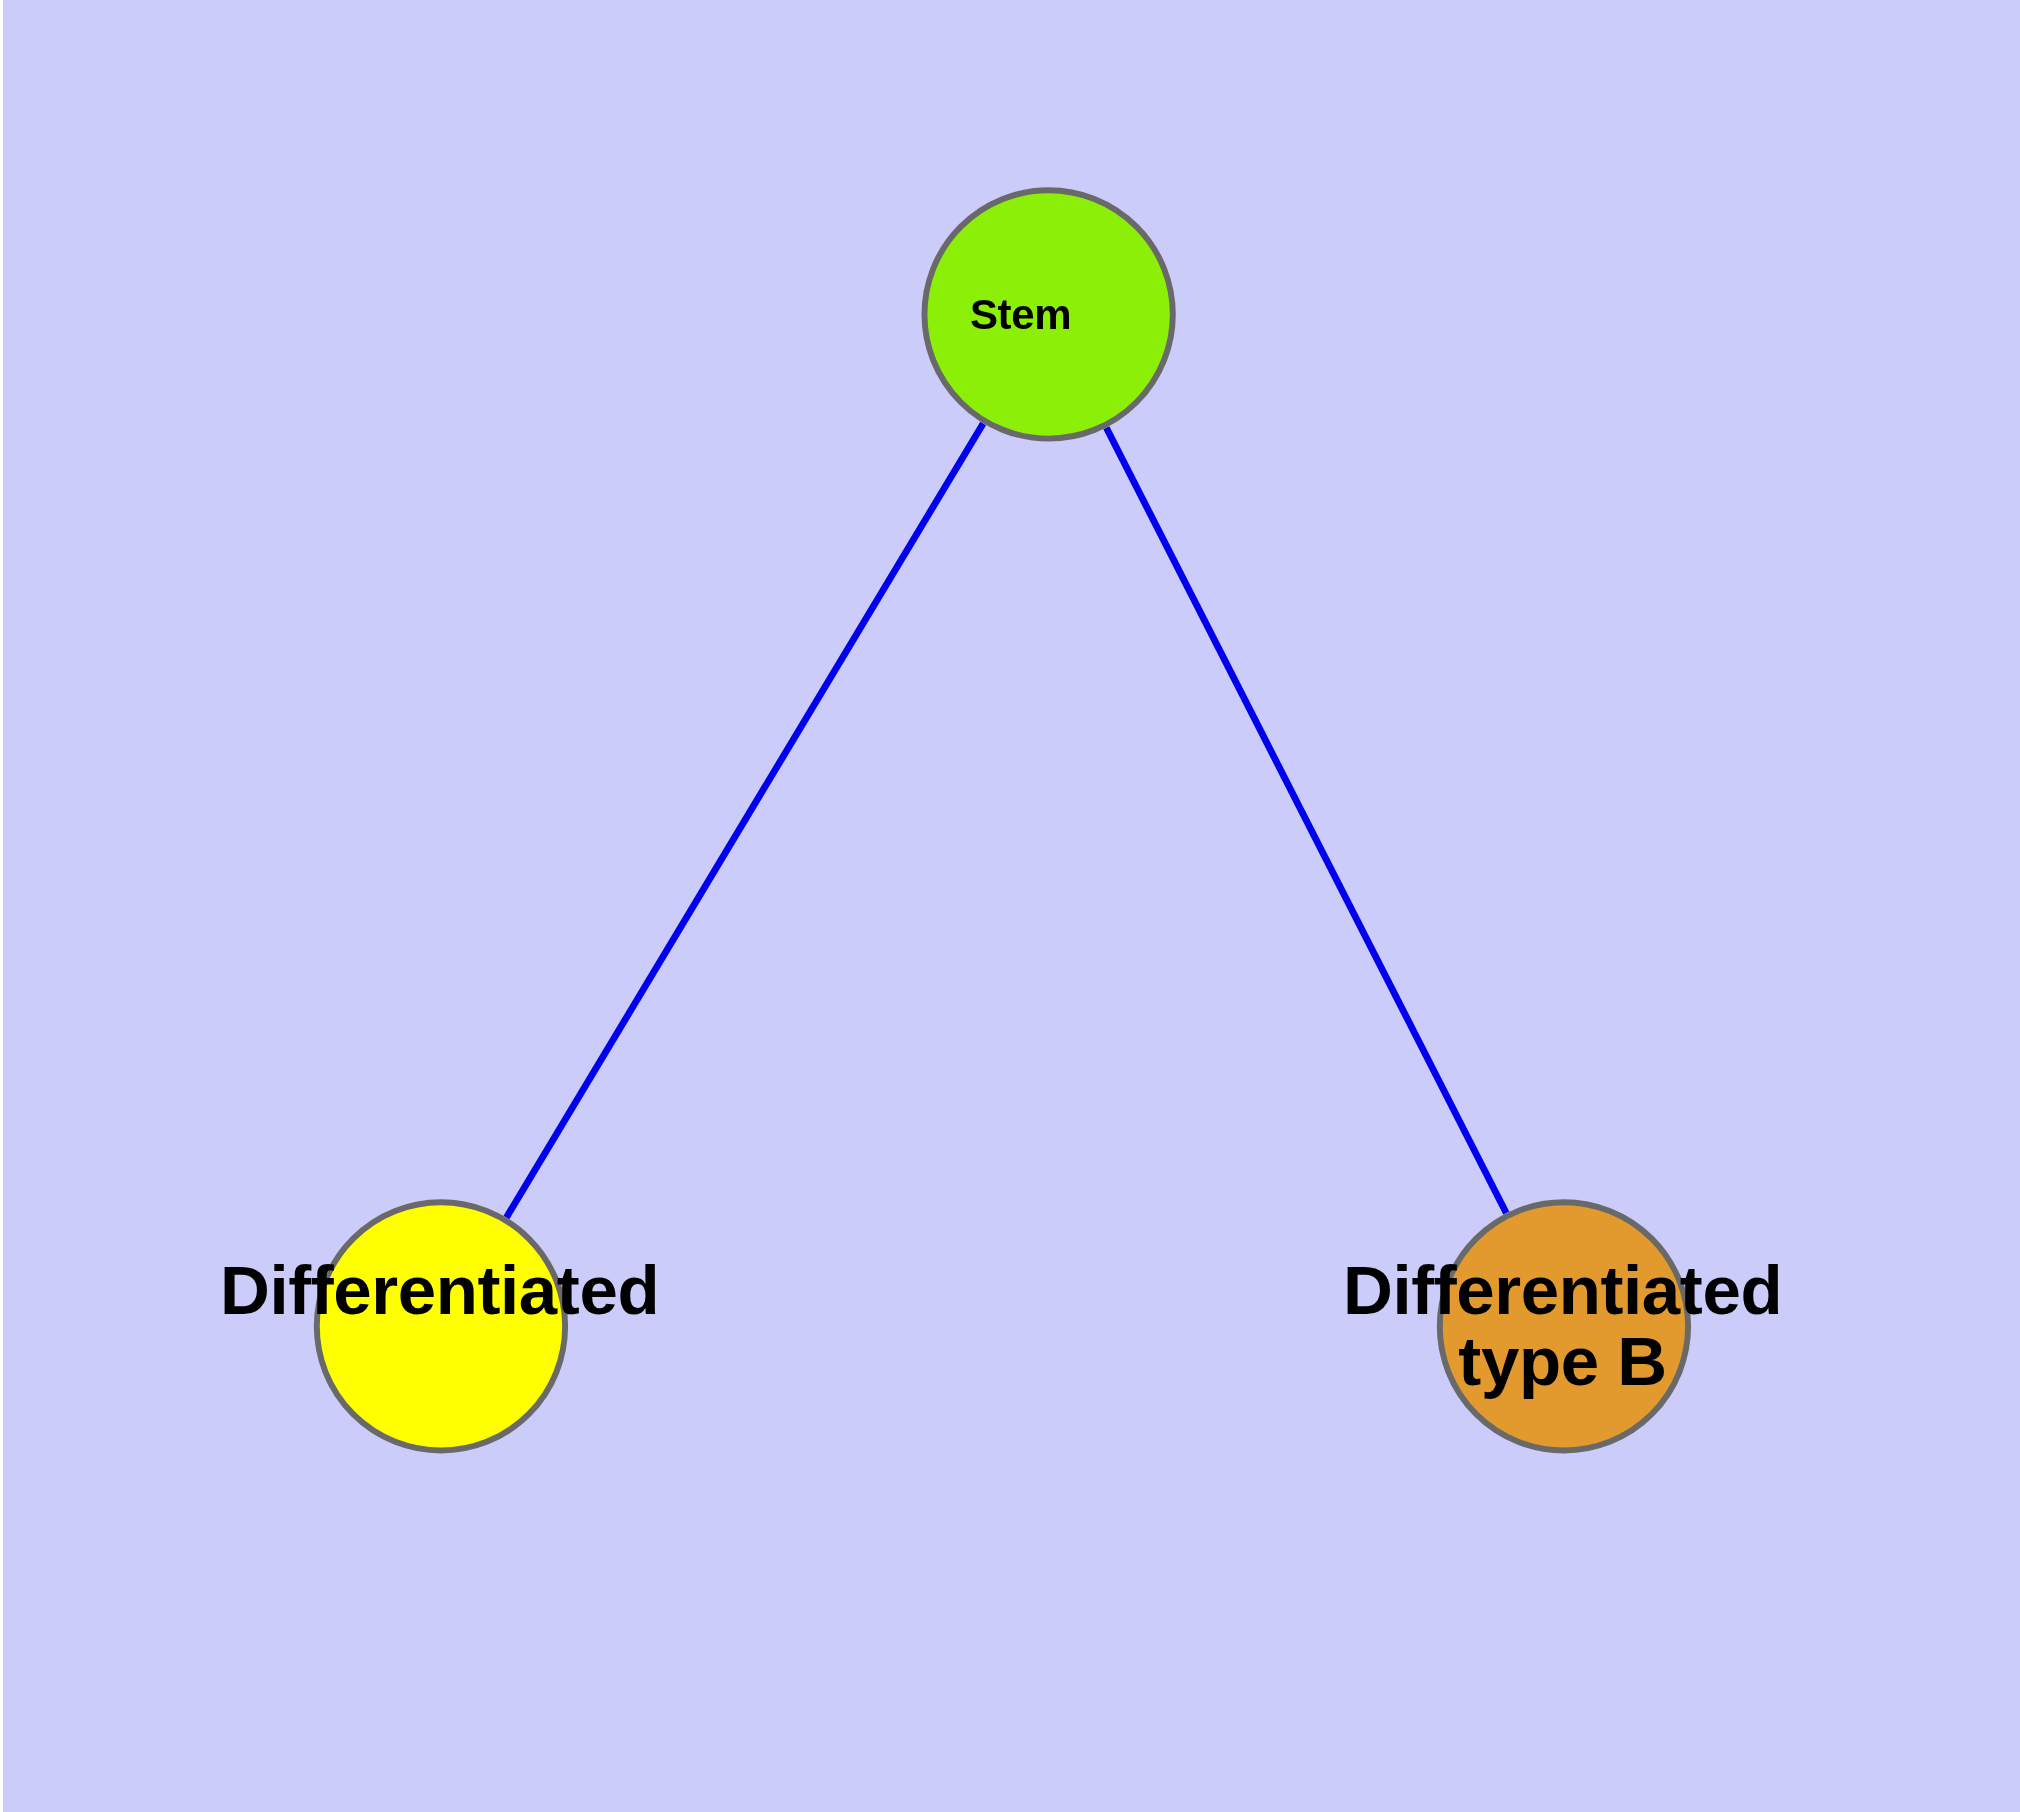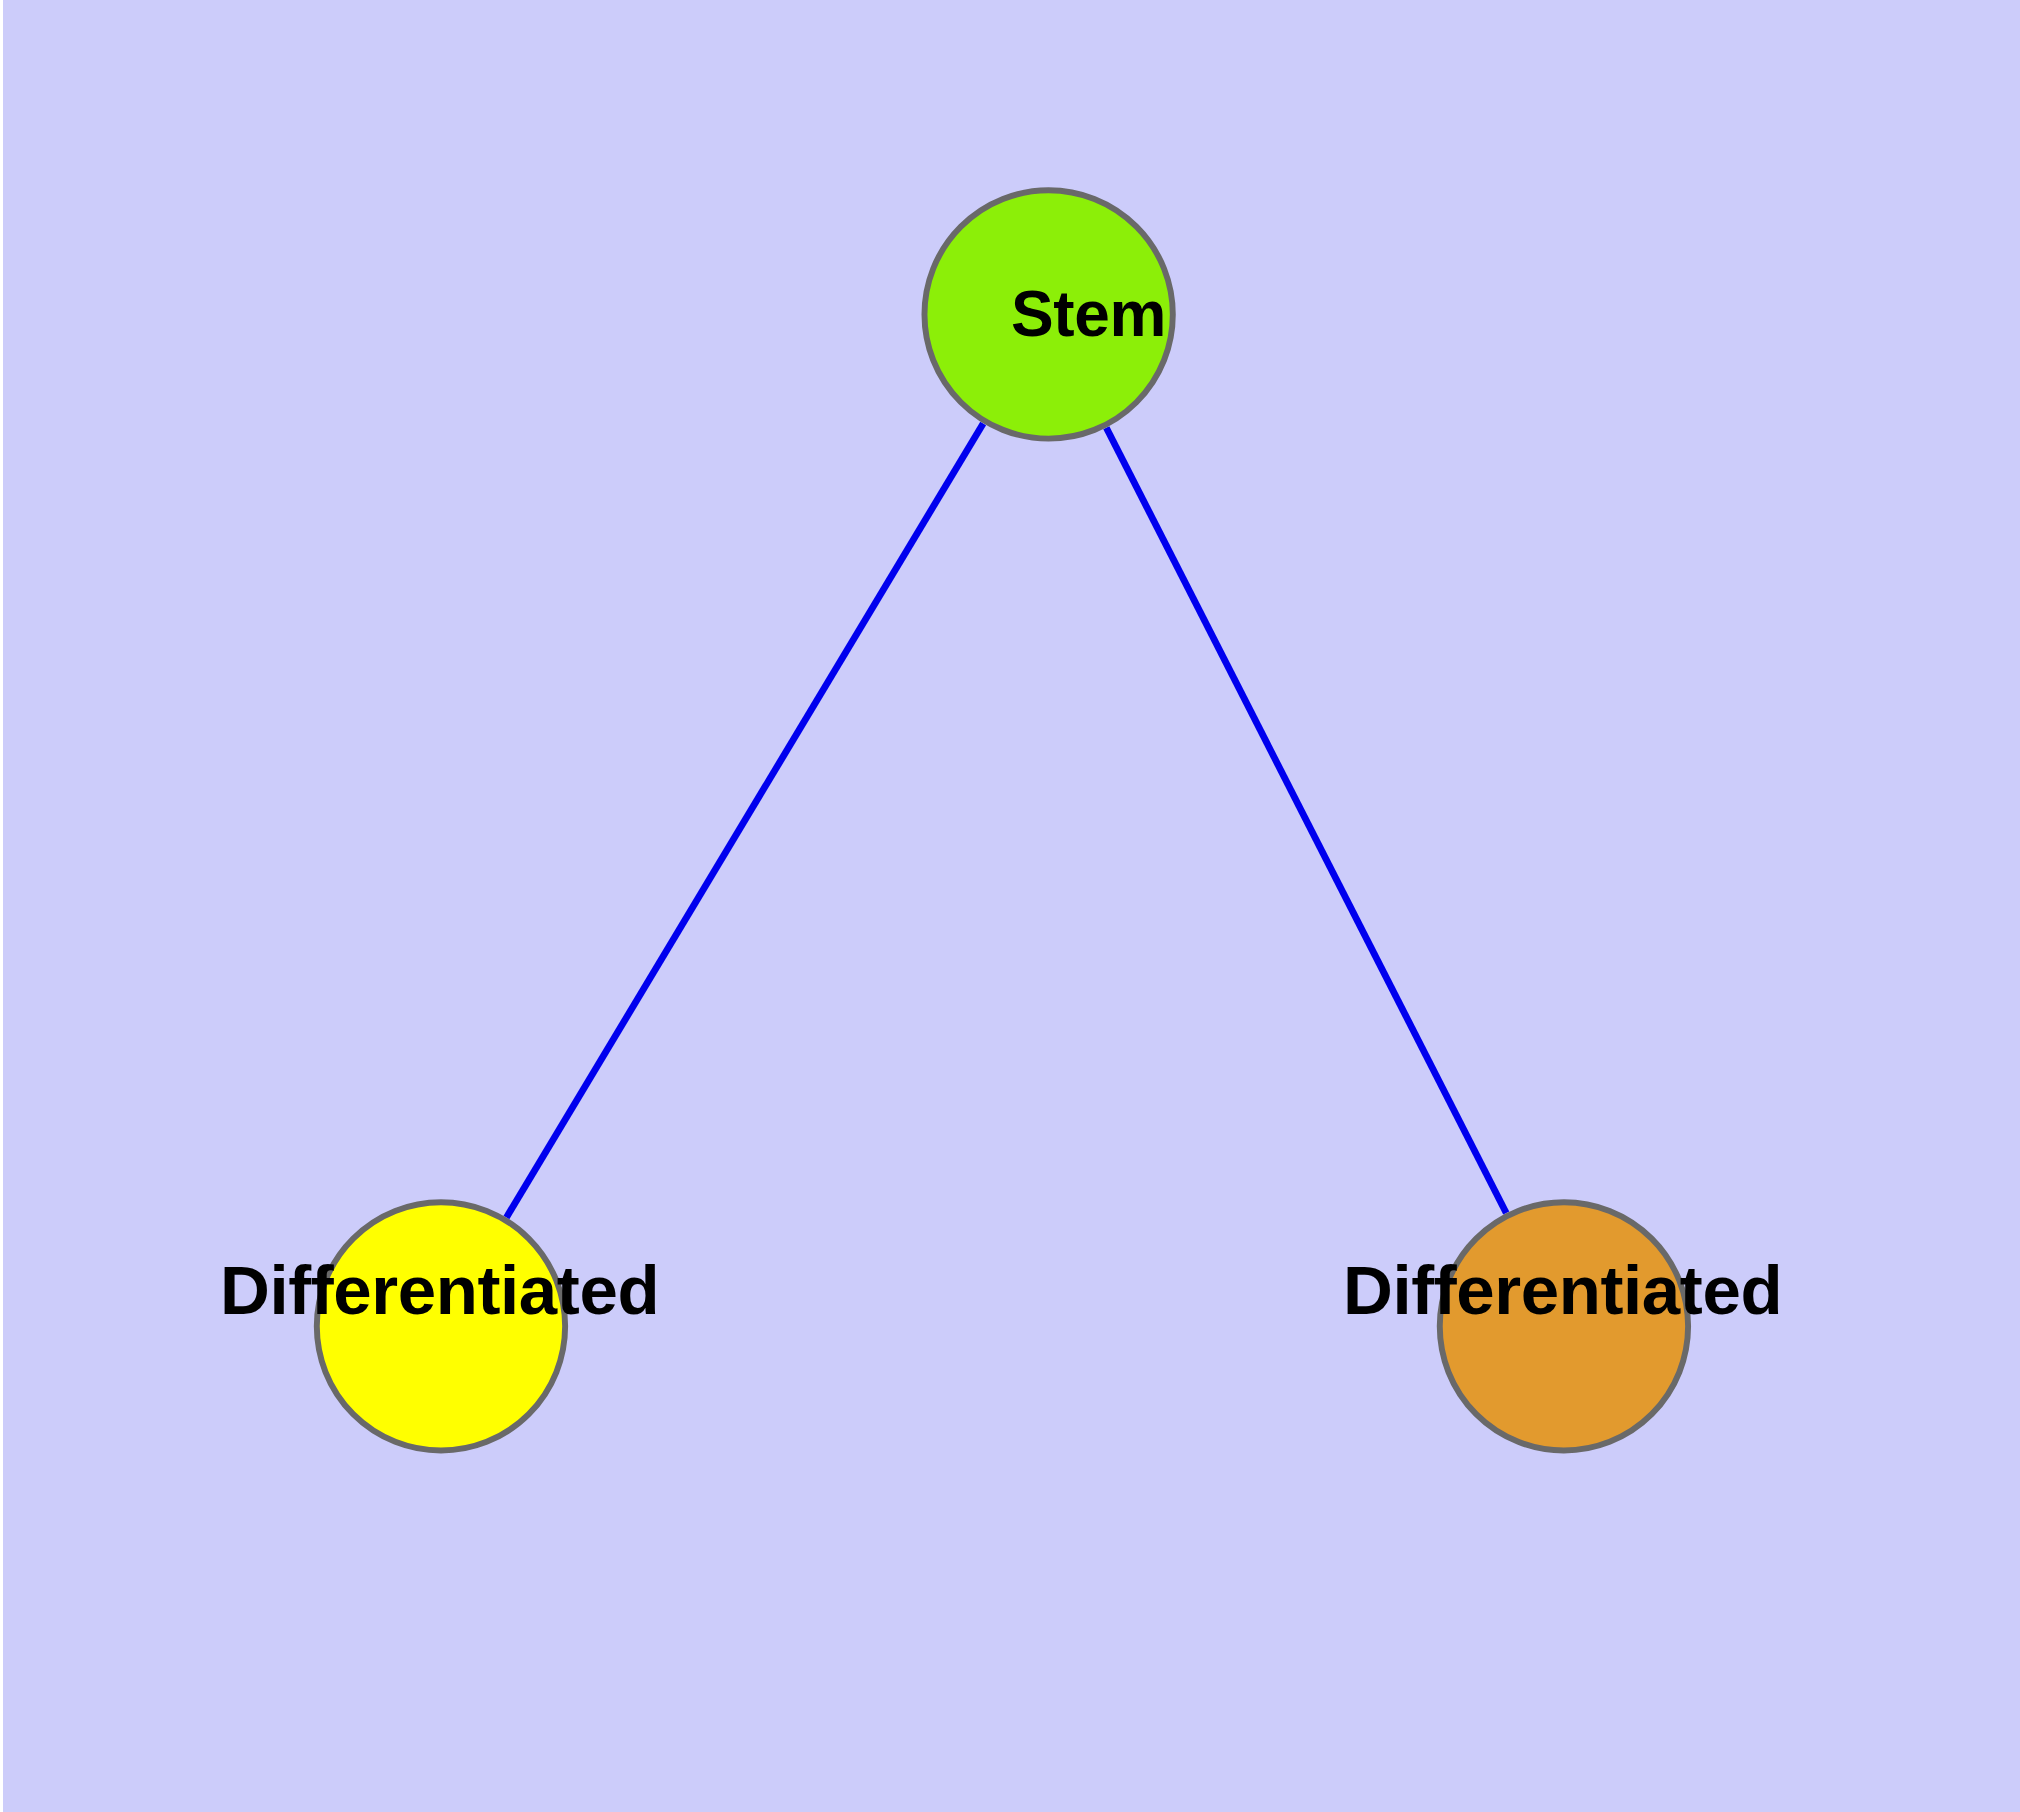--- a/index.html
+++ b/index.html
@@ -61,19 +61,19 @@
         <line x1="1305.0653877448476" y1="504.6678831699804" x2="1776.9346122551524" y2="1431.3321168300195" stroke="#0000ee" stroke-width="8" stroke-linecap="butt"></line>
       </g>
     <g id="nodes-layer">
         <circle cx="1237" cy="371" r="146.5" fill="#8cef08" stroke="#696969" stroke-width="7"></circle>
         <circle cx="520" cy="1565" r="146.5" fill="#ffff00" stroke="#696969" stroke-width="7"></circle>
         <circle cx="1845" cy="1565" r="146.5" fill="#e29a2e" stroke="#696969" stroke-width="7"></circle>
       </g>
   </svg>
 
   <div id="labels-layer">
-      <div class="node-label lbl-stem" style="font-size: 64px; left: 970px; top: 282px; margin-left: 41px;"><span>Stem</span></div>
+      <div class="node-label lbl-stem" style="font-size: 42px; left: 970px; top: 293px;"><span>Stem</span></div>
       <div class="node-label lbl-two" style="font-size: 69px; left: 220px; top: 1255px;"><span>Differentiated</span><br></div>
-      <div class="node-label lbl-two" style="font-size: 69px; left: 1343px; top: 1255px;"><span>Differentiated</span><br></div>
+      <div class="node-label lbl-two" style="font-size: 69px; left: 1343px; top: 1255px;"><span>Differentiated</span><br><span>type B</span></div>
     </div>
 
 </div>
 
 
 </body></html>

